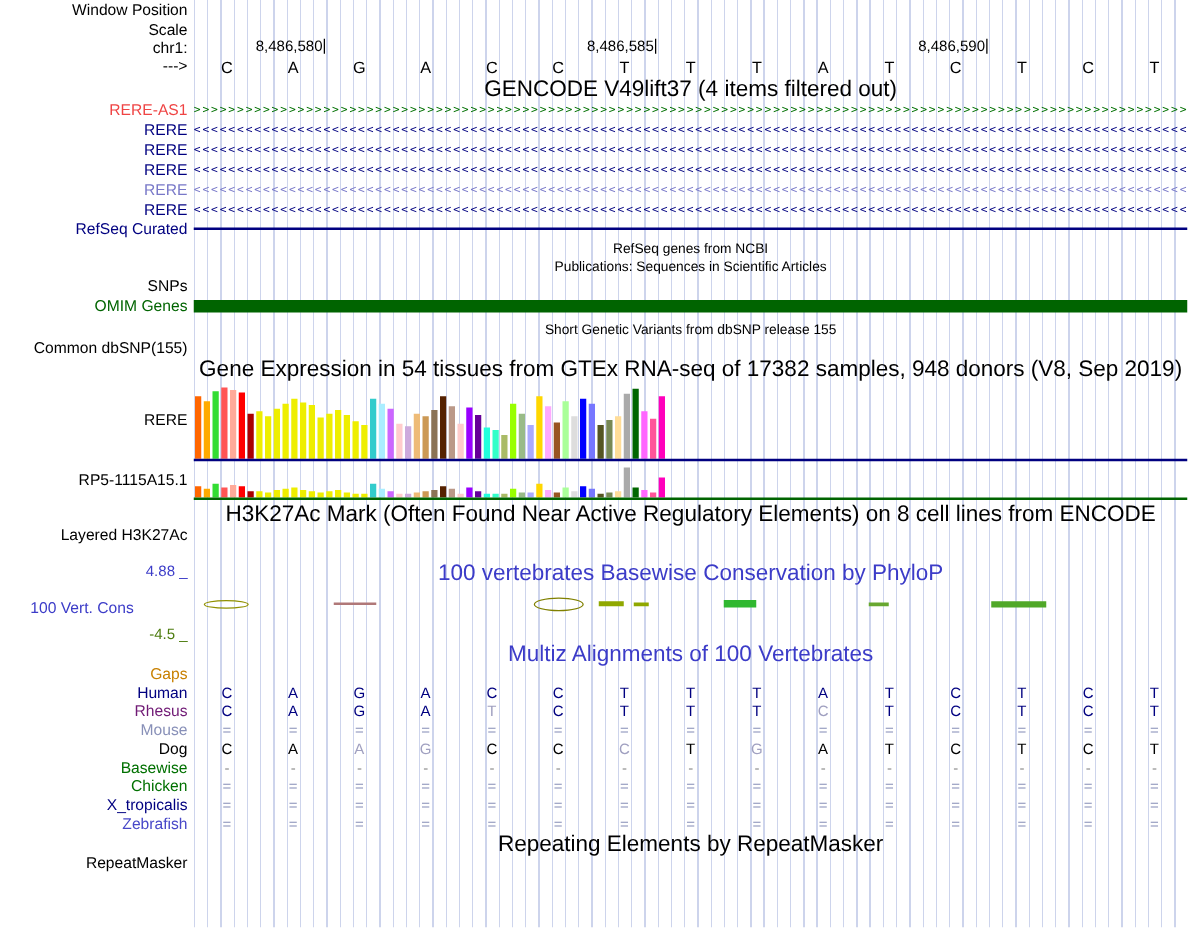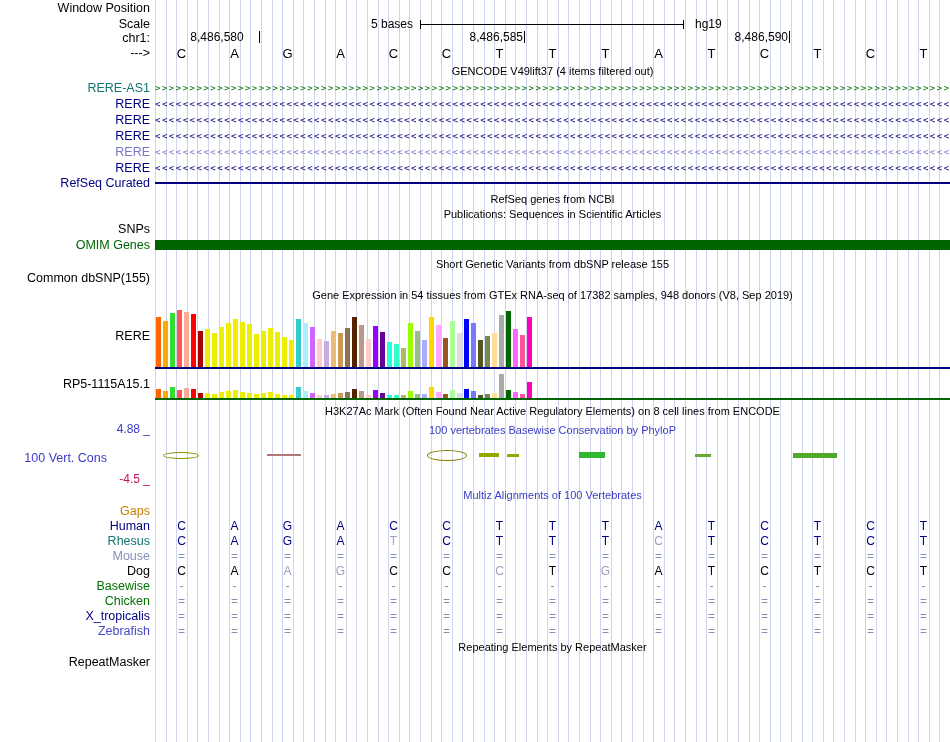--- a/index.html
+++ b/index.html
@@ -13,23 +13,23 @@
   .h14{height:14px;line-height:14px}.h15{height:15px;line-height:15px}
   .h16{height:16px;line-height:16px}.h17{height:17px;line-height:17px}
   .h18{height:18px;line-height:18px}.h20{height:20px;line-height:20px}
   .h28{height:28px;line-height:28px}.h62{height:62px;line-height:62px}
   .h3{height:3px;line-height:3px}
   .top-label{line-height:15px}
   .label { flex:0 0 155px; text-align:right; padding-right:5px; font-size:12.5px;
            white-space:nowrap; overflow:hidden; }
   .main { flex:0 0 795px; position:relative; }
   .center { text-align:center; }
-  .t11 { font-size:11px; } .t115{ font-size:11.5px; } .t12 { font-size:11px; } .t13 { font-size:13px; }
+  .t11 { font-size:11px; } .t115{ font-size:11.5px; } .t12 { font-size:18px; } .t13 { font-size:13px; }
   .c-navy{color:#000080}.c-dgreen{color:#006400}
-  .c-blue{color:#3c3cc8}.c-orange{color:#c88000}.c-amber{color:#be185d}
+  .c-blue{color:#3c3cc8}.c-orange{color:#c88000}.c-amber{color:#4d7c0f}
   .base-grid { display:flex; }
   .base-cell { flex:0 0 53px; text-align:center; }
   .hdr-bases .base-cell { font-size:13px; line-height:17px; }
   .align-cell { font-size:12px; line-height:15px; }
   .arrows { font-family:"DejaVu Sans Mono", monospace; font-size:9px; letter-spacing:1.5px;
             overflow:hidden; white-space:nowrap; line-height:16px; }
   .coord { position:absolute; top:0; width:84px; text-align:right; font-size:12px; height:12px;
            line-height:13px; border-right:1px solid #000; padding-right:1px; white-space:nowrap; }
   .scale-text { position:absolute; left:0; top:0; width:258px; text-align:right; font-size:12px; line-height:14px; }
   .assembly { position:absolute; left:540px; top:0; font-size:12px; line-height:14px; }
@@ -56,31 +56,26 @@
 <div class="browser">
   <div class="gridlines"></div>
   <div class="rows">
 
     <div class="row h17">
       <div class="label">Window Position</div>
     </div>
 
     <div class="row h14">
       <div class="label">Scale</div>
-      <div class="main">
-        <span class="scale-text">5 bases</span>
-        <div class="scale-line"></div>
-        <span class="assembly">hg19</span>
-      </div>
     </div>
 
     <div class="row h14">
       <div class="label">chr1:</div>
       <div class="main" id="coords">
-          <div class="coord" style="left: 21px; text-align: center;">8,486,580</div>
+          <div class="coord" style="left: 21px;">8,486,580</div>
           <div class="coord" style="left: 286px;">8,486,585</div>
           <div class="coord" style="left: 551px;">8,486,590</div>
         </div>
     </div>
 
     <div class="row h17">
       <div class="label">---&gt;</div>
       <div class="main base-grid hdr-bases" id="header-bases">
           <span class="base-cell">C</span>
           <span class="base-cell">A</span>
@@ -100,21 +95,21 @@
         </div>
     </div>
 
     <div class="row h18">
       <div class="label"></div>
       <div class="main center t12">GENCODE V49lift37 (4 items filtered out)</div>
     </div>
 
     <div id="gene-rows">
         <div class="row h16">
-          <div class="label" style="color: #0f766e; padding-left: 20px;">RERE-AS1</div>
+          <div class="label" style="color: #ef4444; padding-left: 20px;">RERE-AS1</div>
           <div class="main">
             <div class="arrows" style="color: rgb(0, 112, 0);">&gt;&gt;&gt;&gt;&gt;&gt;&gt;&gt;&gt;&gt;&gt;&gt;&gt;&gt;&gt;&gt;&gt;&gt;&gt;&gt;&gt;&gt;&gt;&gt;&gt;&gt;&gt;&gt;&gt;&gt;&gt;&gt;&gt;&gt;&gt;&gt;&gt;&gt;&gt;&gt;&gt;&gt;&gt;&gt;&gt;&gt;&gt;&gt;&gt;&gt;&gt;&gt;&gt;&gt;&gt;&gt;&gt;&gt;&gt;&gt;&gt;&gt;&gt;&gt;&gt;&gt;&gt;&gt;&gt;&gt;&gt;&gt;&gt;&gt;&gt;&gt;&gt;&gt;&gt;&gt;&gt;&gt;&gt;&gt;&gt;&gt;&gt;&gt;&gt;&gt;&gt;&gt;&gt;&gt;&gt;&gt;&gt;&gt;&gt;&gt;&gt;&gt;&gt;&gt;&gt;&gt;&gt;&gt;&gt;&gt;&gt;&gt;&gt;&gt;&gt;&gt;&gt;&gt;&gt;&gt;&gt;&gt;&gt;&gt;&gt;&gt;&gt;&gt;&gt;&gt;&gt;&gt;&gt;&gt;&gt;&gt;&gt;&gt;&gt;&gt;&gt;&gt;&gt;&gt;&gt;&gt;&gt;&gt;&gt;&gt;&gt;&gt;&gt;&gt;&gt;&gt;&gt;&gt;&gt;&gt;</div>
           </div>
         </div>
         <div class="row h16">
           <div class="label" style="color: rgb(0, 0, 128);">RERE</div>
           <div class="main">
             <div class="arrows" style="color: rgb(0, 0, 128);">&lt;&lt;&lt;&lt;&lt;&lt;&lt;&lt;&lt;&lt;&lt;&lt;&lt;&lt;&lt;&lt;&lt;&lt;&lt;&lt;&lt;&lt;&lt;&lt;&lt;&lt;&lt;&lt;&lt;&lt;&lt;&lt;&lt;&lt;&lt;&lt;&lt;&lt;&lt;&lt;&lt;&lt;&lt;&lt;&lt;&lt;&lt;&lt;&lt;&lt;&lt;&lt;&lt;&lt;&lt;&lt;&lt;&lt;&lt;&lt;&lt;&lt;&lt;&lt;&lt;&lt;&lt;&lt;&lt;&lt;&lt;&lt;&lt;&lt;&lt;&lt;&lt;&lt;&lt;&lt;&lt;&lt;&lt;&lt;&lt;&lt;&lt;&lt;&lt;&lt;&lt;&lt;&lt;&lt;&lt;&lt;&lt;&lt;&lt;&lt;&lt;&lt;&lt;&lt;&lt;&lt;&lt;&lt;&lt;&lt;&lt;&lt;&lt;&lt;&lt;&lt;&lt;&lt;&lt;&lt;&lt;&lt;&lt;&lt;&lt;&lt;&lt;&lt;&lt;&lt;&lt;&lt;&lt;&lt;&lt;&lt;&lt;&lt;&lt;&lt;&lt;&lt;&lt;&lt;&lt;&lt;&lt;&lt;&lt;&lt;&lt;&lt;&lt;&lt;&lt;&lt;&lt;&lt;&lt;&lt;</div>
           </div>
         </div>
@@ -326,20 +321,24 @@
       <div class="main">
         <div class="fullline" style="background:#006400"></div>
       </div>
     </div>
 
     <div class="row h20">
       <div class="label"></div>
       <div class="main center t12">H3K27Ac Mark (Often Found Near Active Regulatory Elements) on 8 cell lines from ENCODE</div>
     </div>
 
+    <div class="row h28 top-label">
+      <div class="label">Layered H3K27Ac</div>
+      <div class="main"></div>
+    </div>
 
     <div class="row phylop-row">
       <div class="label phylop-gutter">
         <div class="phylop-max c-blue">4.88 _</div>
         <div class="phylop-name c-blue">100 Vert. Cons</div>
         <div class="phylop-min c-amber">-4.5 _</div>
       </div>
       <div class="main">
         <div class="center t12 c-blue phylop-title">100 vertebrates Basewise Conservation by PhyloP</div>
         <div class="phylop-marks" id="phylop-marks">
@@ -380,21 +379,21 @@
             <span class="base-cell align-cell" style="color: rgb(0, 0, 128);">T</span>
             <span class="base-cell align-cell" style="color: rgb(0, 0, 128);">A</span>
             <span class="base-cell align-cell" style="color: rgb(0, 0, 128);">T</span>
             <span class="base-cell align-cell" style="color: rgb(0, 0, 128);">C</span>
             <span class="base-cell align-cell" style="color: rgb(0, 0, 128);">T</span>
             <span class="base-cell align-cell" style="color: rgb(0, 0, 128);">C</span>
             <span class="base-cell align-cell" style="color: rgb(0, 0, 128);">T</span>
           </div>
         </div>
         <div class="row h15">
-          <div class="label" style="color: #0f766e;">Rhesus</div>
+          <div class="label" style="color: #701a75;">Rhesus</div>
           <div class="main base-grid">
             <span class="base-cell align-cell" style="color: rgb(0, 0, 128);">C</span>
             <span class="base-cell align-cell" style="color: rgb(0, 0, 128);">A</span>
             <span class="base-cell align-cell" style="color: rgb(0, 0, 128);">G</span>
             <span class="base-cell align-cell" style="color: rgb(0, 0, 128);">A</span>
             <span class="base-cell align-cell" style="color: rgb(160, 160, 192);">T</span>
             <span class="base-cell align-cell" style="color: rgb(0, 0, 128);">C</span>
             <span class="base-cell align-cell" style="color: rgb(0, 0, 128);">T</span>
             <span class="base-cell align-cell" style="color: rgb(0, 0, 128);">T</span>
             <span class="base-cell align-cell" style="color: rgb(0, 0, 128);">T</span>

